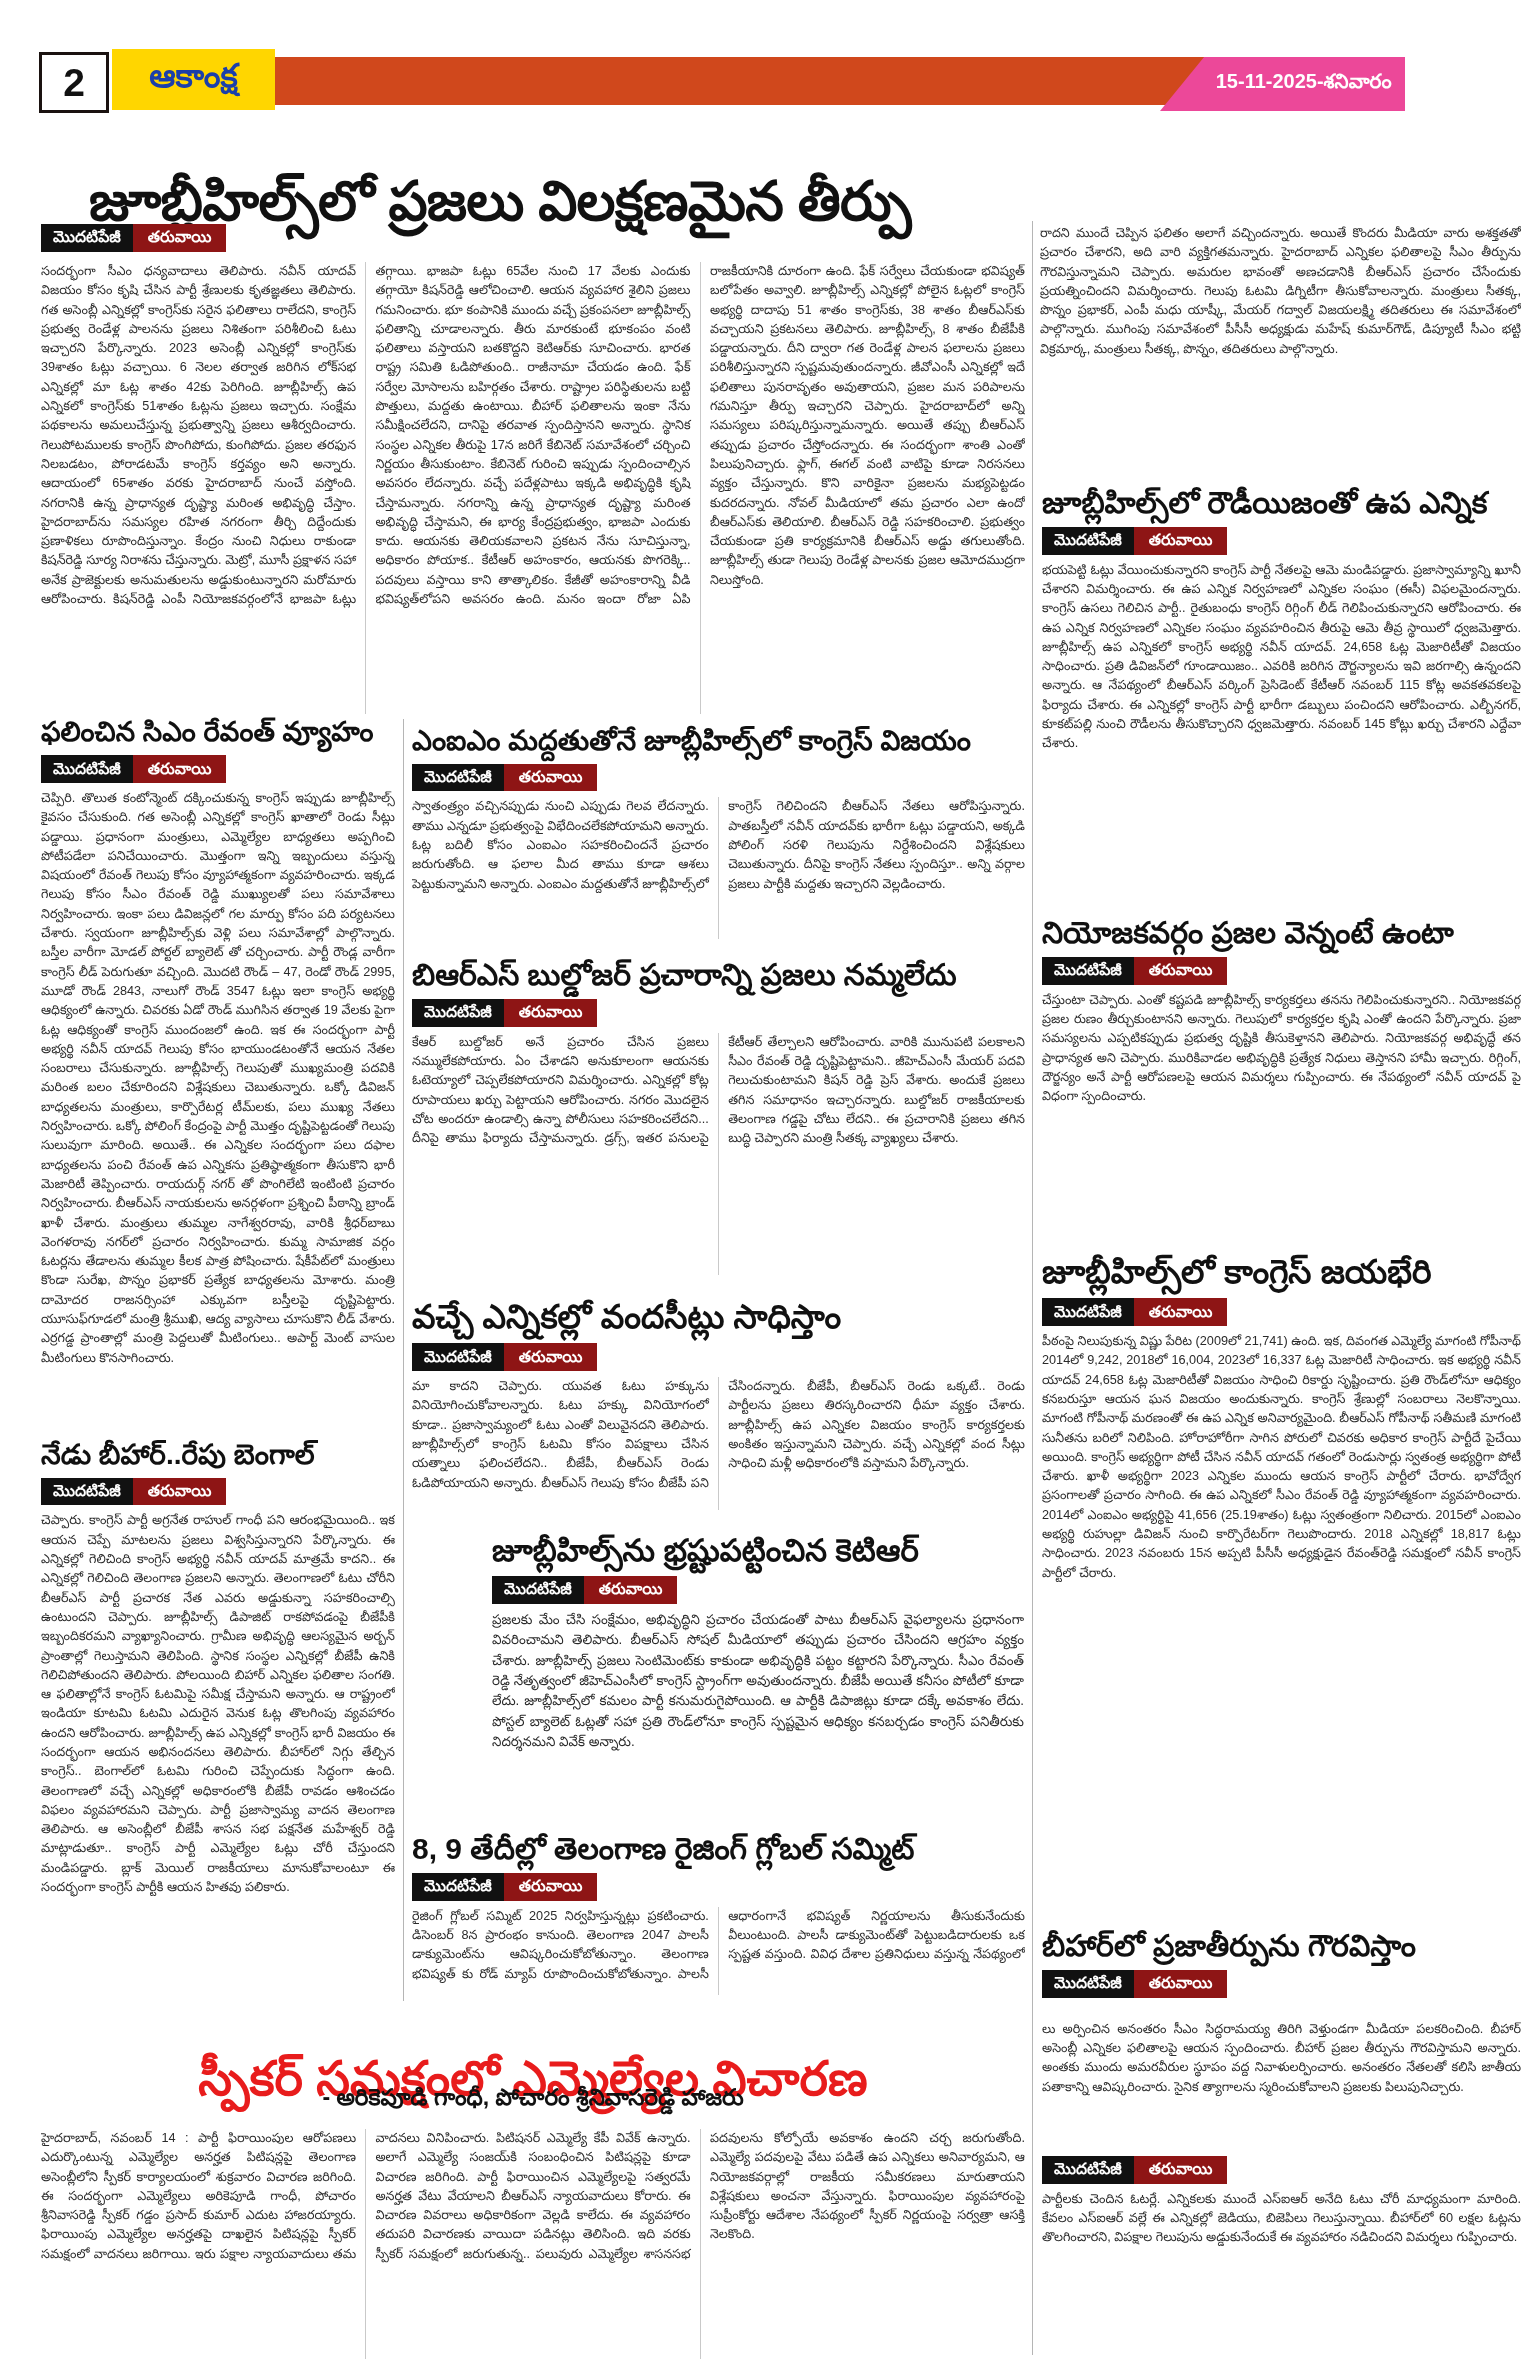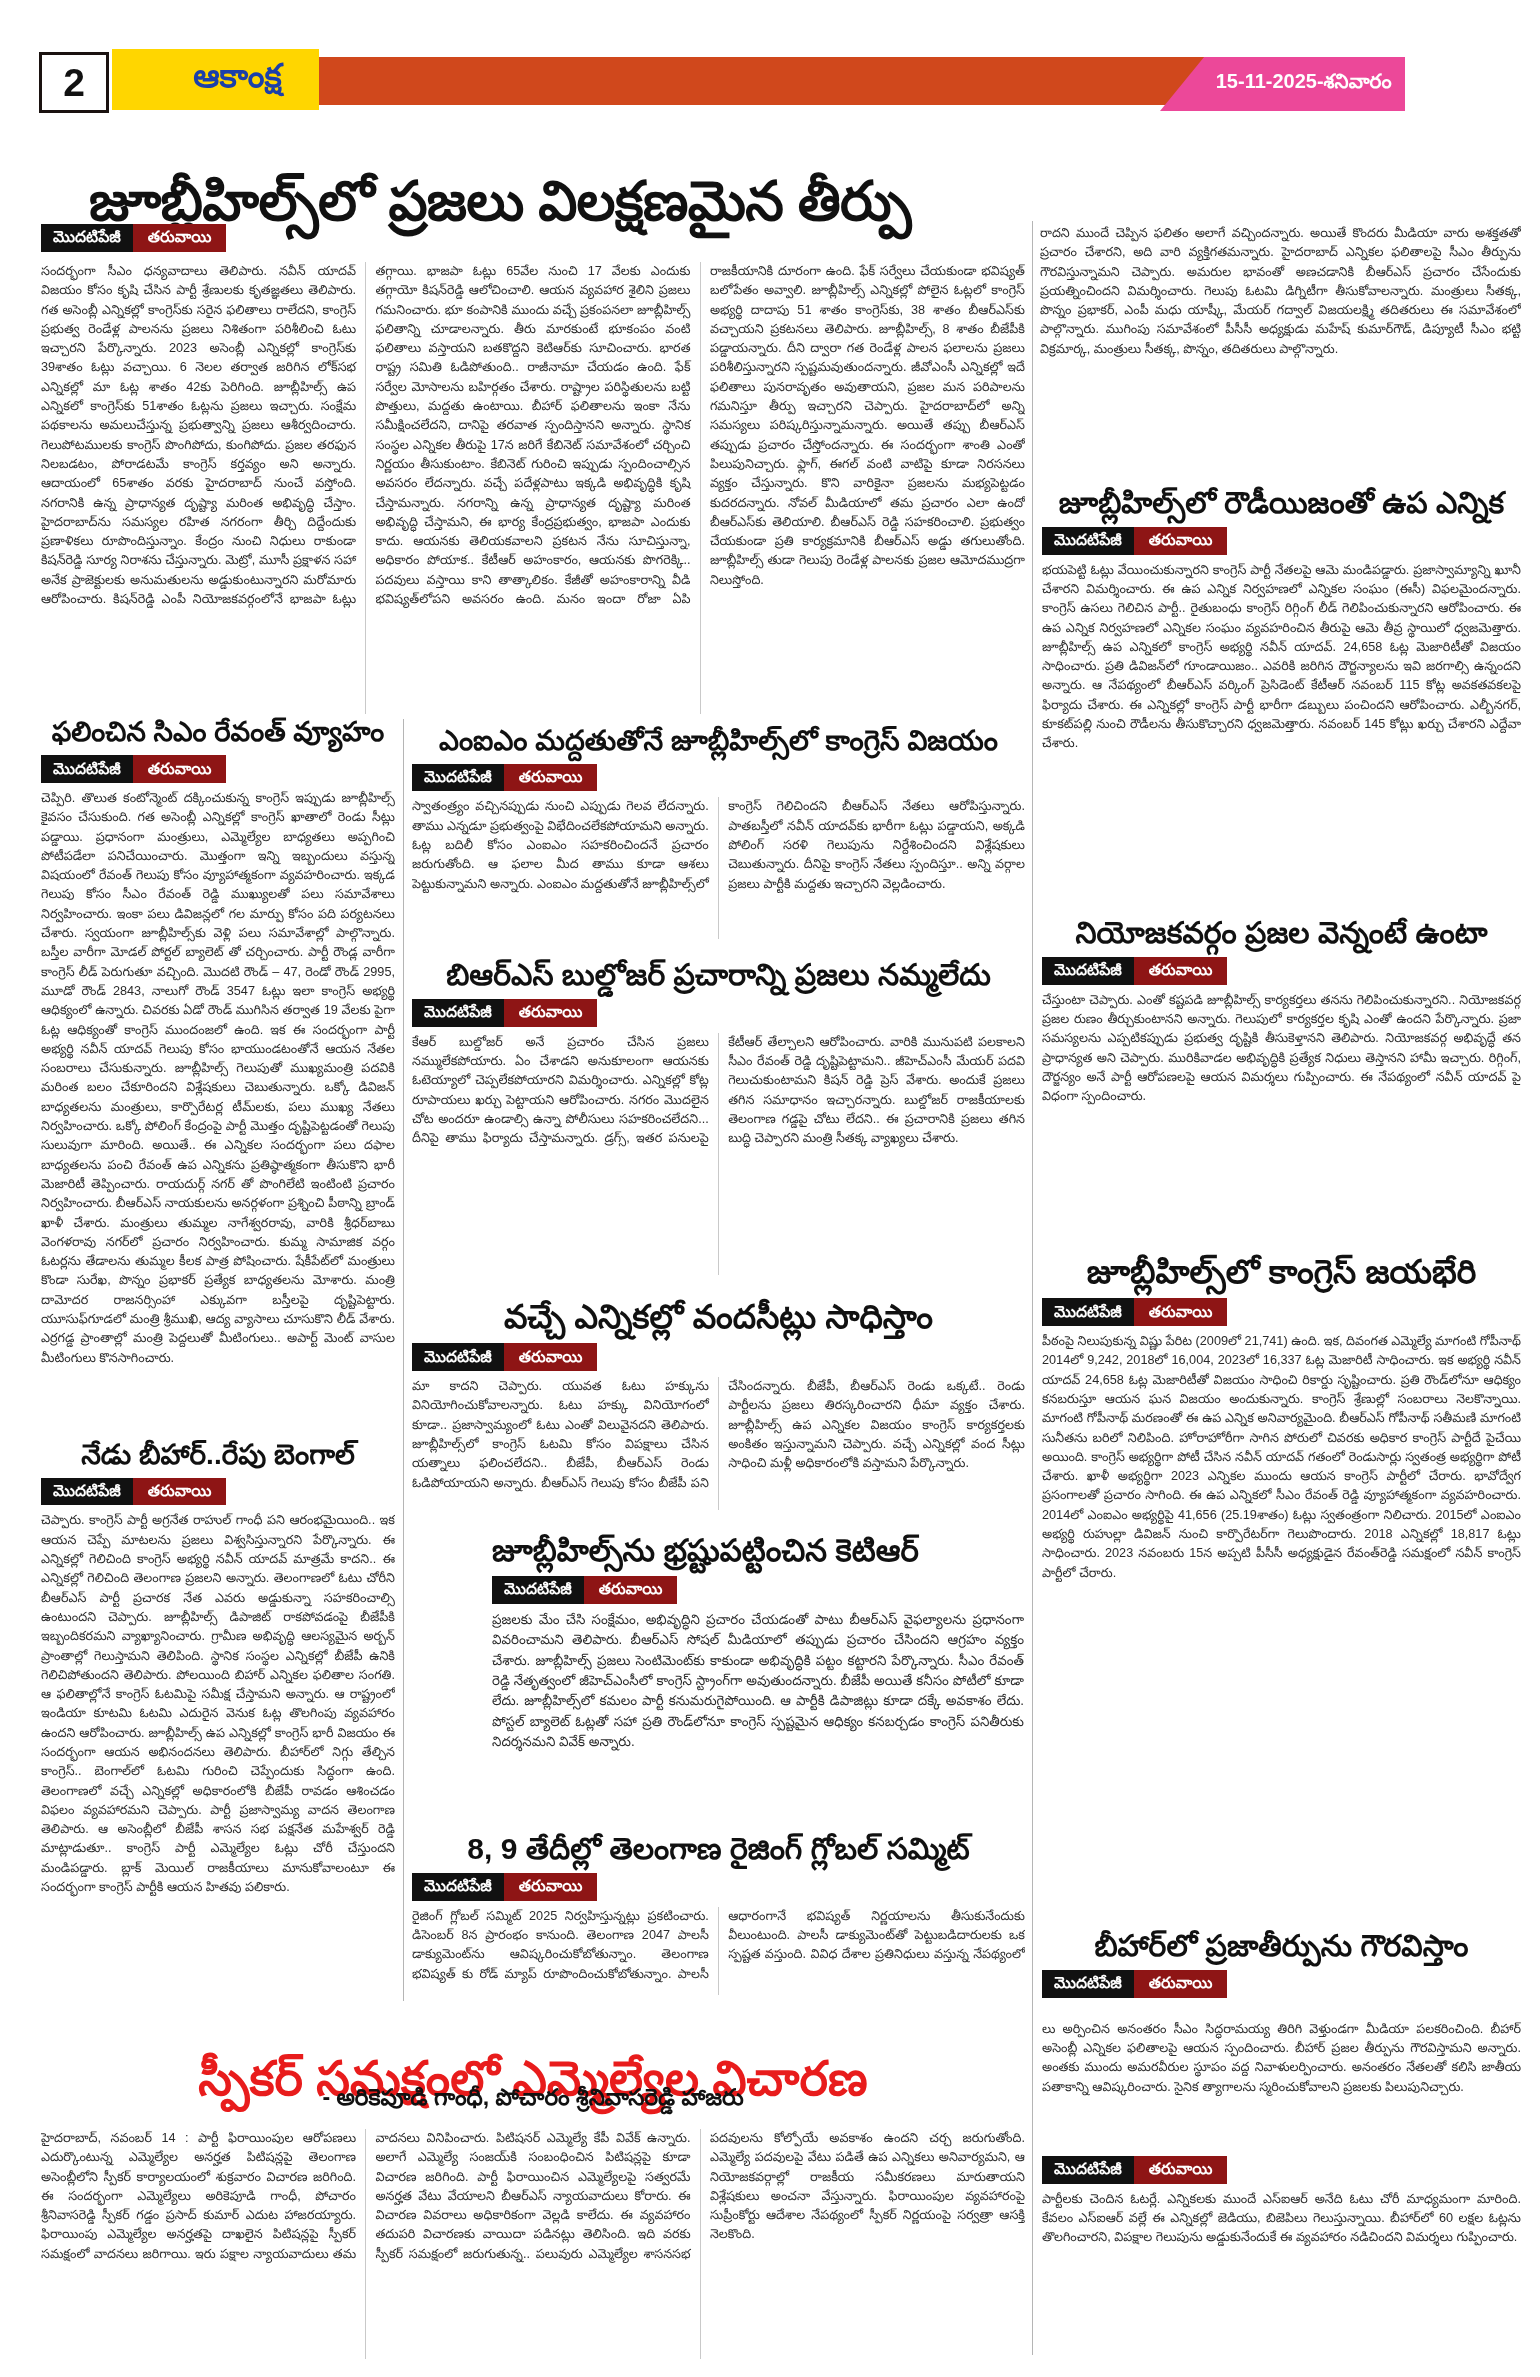--- a/index.html
+++ b/index.html
@@ -4,30 +4,30 @@
 <style>
   html,body{margin:0;padding:0;background:#ffffff;}
   body{font-family:"Liberation Sans","DejaVu Sans",sans-serif;color:#262626;}
   #page{position:relative;width:1541px;height:2377px;background:#fff;overflow:hidden;}
 
   
   .bar{position:absolute;left:274px;top:57px;width:1130px;height:48px;background:#d0481c;}
   .pageno{position:absolute;left:39px;top:52px;width:64px;height:55px;border:3px solid #1a1210;background:#fff;
           display:flex;align-items:center;justify-content:center;font-size:39px;font-weight:bold;color:#111;}
   .logo{position:absolute;left:112px;top:49px;width:163px;height:61px;background:#ffd600;
-        display:flex;align-items:center;justify-content:center;font-size:33px;font-weight:800;color:#1b3faa;padding-left:44px;}
+        display:flex;align-items:center;justify-content:center;font-size:33px;font-weight:800;color:#1b3faa;}
   .datebox{position:absolute;left:1160px;top:57px;width:245px;height:54px;background:#ec4899;
            clip-path:polygon(18% 0,100% 0,100% 100%,0 100%);
            display:flex;align-items:center;justify-content:flex-end;padding-right:13.4px;box-sizing:border-box;
            color:#fff;font-size:20px;font-weight:bold;}
 
   
   .main-head{position:absolute;left:89px;top:133px;width:1364px;
              font-size:55px;font-weight:800;color:#111;line-height:1.15;letter-spacing:-0.7px;}
-  .head{font-weight:800;color:#111;text-align:center;line-height:1.12;margin:0 0 7.5px 0;}
+  .head{font-weight:800;color:#111;text-align:left;line-height:1.12;margin:0 0 7.5px 0;}
   .red-head{position:absolute;left:41px;top:2013px;width:984px;text-align:center;
             font-size:48px;font-weight:800;color:#e81c1c;line-height:1.1;}
   .red-sub{position:absolute;left:41px;top:2084px;width:984px;text-align:center;
            font-size:23px;font-weight:700;color:#111;}
 
   
   .tag{display:inline-flex;font-size:15.7px;font-weight:bold;color:#fff;line-height:1;margin-bottom:6px;}
   .tag .t1{background:#111111;padding:5.2px 12px 6.7px;}
   .tag .t2{background:#8e1515;padding:5.2px 15px 6.7px;}
 

